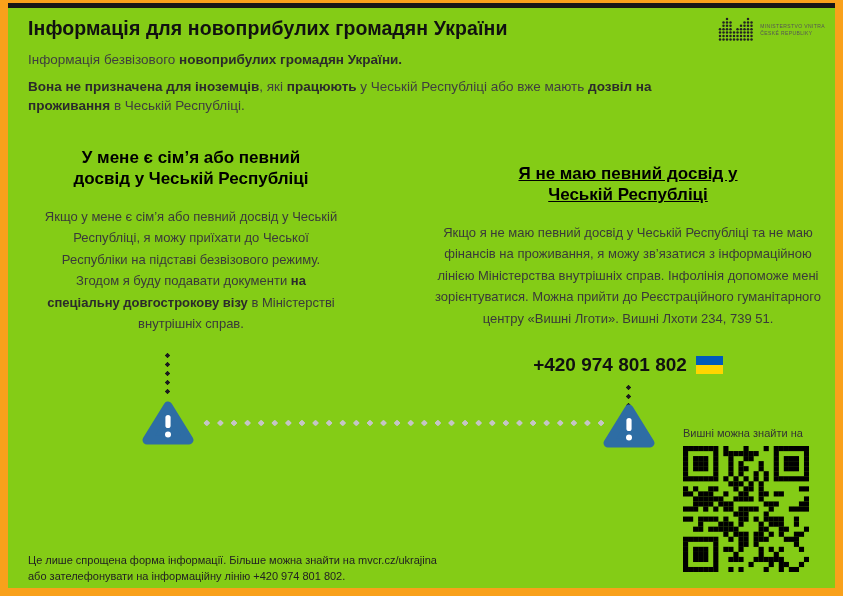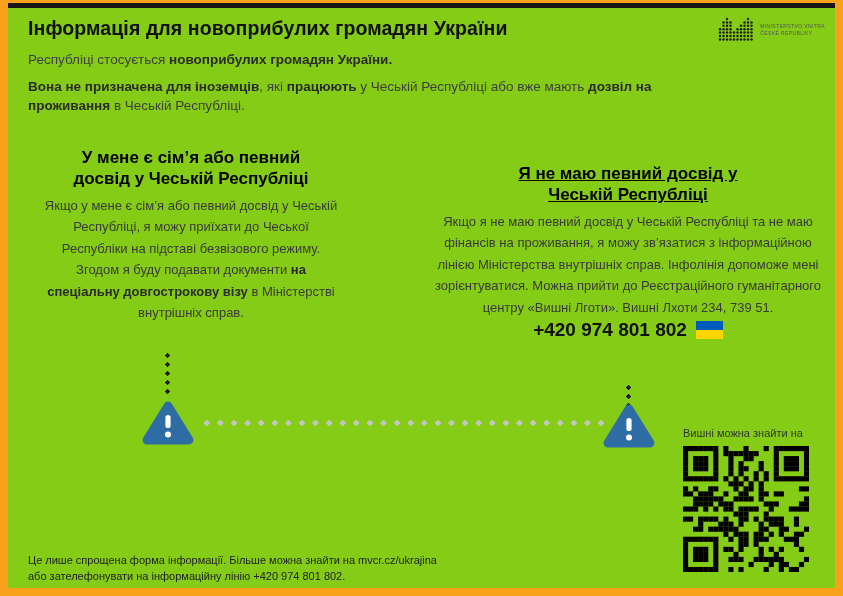--- a/index.html
+++ b/index.html
@@ -28,22 +28,22 @@
 
   .logo { position: absolute; right: 10px; top: 14px; display: flex; align-items: center; gap: 6px; }
   .logo-text { font-size: 5px; letter-spacing: .4px; color: #555; line-height: 1.5; text-transform: uppercase; }
 
   .col { position: absolute; text-align: center; }
   .col-left  { left: 33px;  top: 144px; width: 300px; }
   .col-right { left: 420px; top: 160px; width: 400px; }
   .col-heading { font-size: 17px; font-weight: bold; color: #000; line-height: 1.25; margin: 0 auto; }
   .col-left  .col-heading { max-width: 240px; }
   .col-right .col-heading { max-width: 270px; text-decoration: underline; }
-  .col-body { font-size: 13px; color: #3a3a3a; line-height: 21.5px; margin-top: 5px; }
-  .phone-row { margin-top: 1px; font-size: 19px; font-weight: bold; color: #111;
+  .col-body { font-size: 13px; color: #3a3a3a; line-height: 21.5px; margin-top: 16px; }
+  .phone-row { margin-top: 25px; font-size: 19px; font-weight: bold; color: #111;
                display: flex; align-items: center; justify-content: center; gap: 9px; }
   .flag { width: 27px; height: 18px; display: inline-block; overflow: hidden; }
   .flag .f-top { height: 50%; }
   .flag .f-bottom { height: 50%; }
 
   .vdots { position: absolute; width: 5px;
     background-image: radial-gradient(circle, #1c1c1c 2px, transparent 2.3px);
     background-size: 5px 9px; background-position: center top; background-repeat: repeat-y; }
   .vdots-left  { left: 157px; top: 348px; height: 46px; }
   .vdots-right { left: 618px; top: 380px; height: 28px; }
@@ -63,21 +63,21 @@
   .footer { position: absolute; left: 20px; top: 550px; font-size: 11px; color: #222; line-height: 1.45; }
 </style>
 </head>
 <body>
 
 <div class="page">
   <div class="top-rule"></div>
 
   <div class="header">
     <div class="title">Інформація для новоприбулих громадян України</div>
-    <div class="intro"><span>Республіці стосується </span><span class="seg-b">новоприбулих громадян України.</span></div>
+    <div class="intro"><span>Інформація безвізового </span><span class="seg-b">новоприбулих громадян України.</span></div>
     <div class="intro"><span class="seg-b">Вона не призначена для іноземців</span><span>, які </span><span class="seg-b">працюють</span><span> у Чеській Республіці або вже мають </span><span class="seg-b">дозвіл на проживання</span><span> в Чеській Республіці.</span></div>
   </div>
 
   <div class="logo">
     <svg id="logo-dots" width="36" height="26" viewBox="0 0 36 26">
         <circle cx="9" cy="2" r="1.25" fill="#222"></circle>
         <circle cx="30" cy="2" r="1.25" fill="#222"></circle>
         <circle cx="5.5" cy="5.4" r="1.25" fill="#222"></circle>
         <circle cx="9" cy="5.4" r="1.25" fill="#222"></circle>
         <circle cx="12.5" cy="5.4" r="1.25" fill="#222"></circle>

